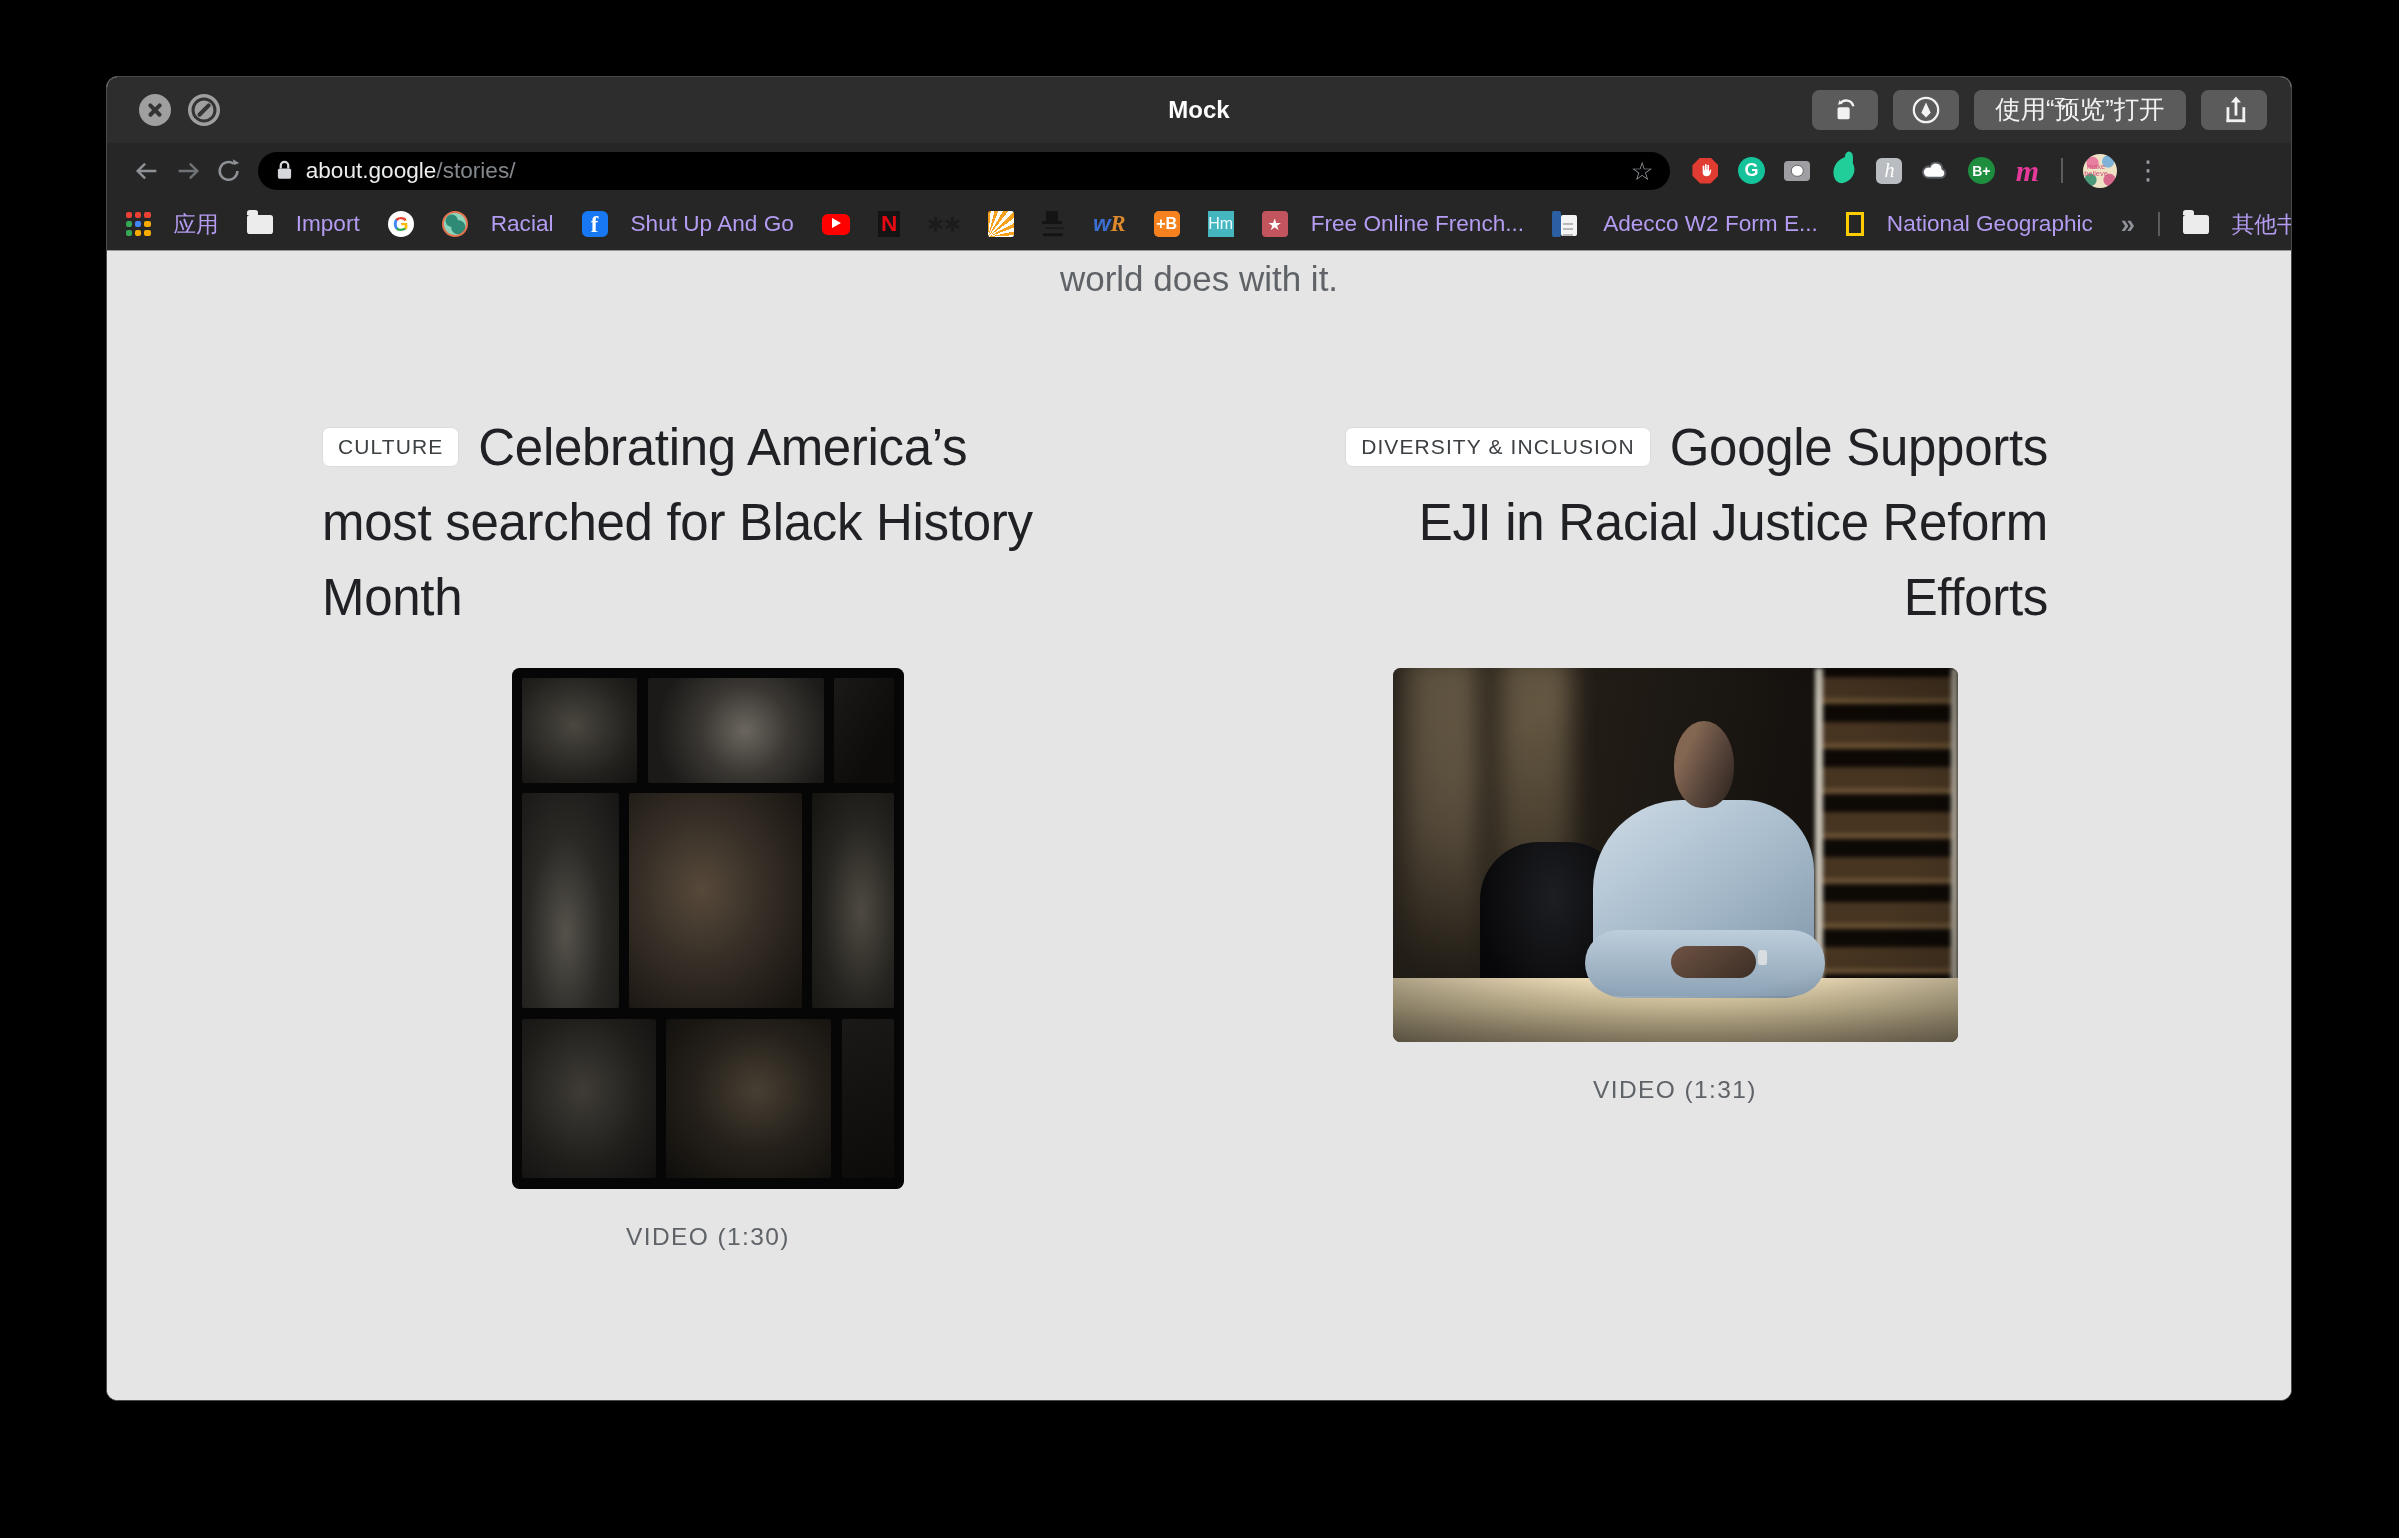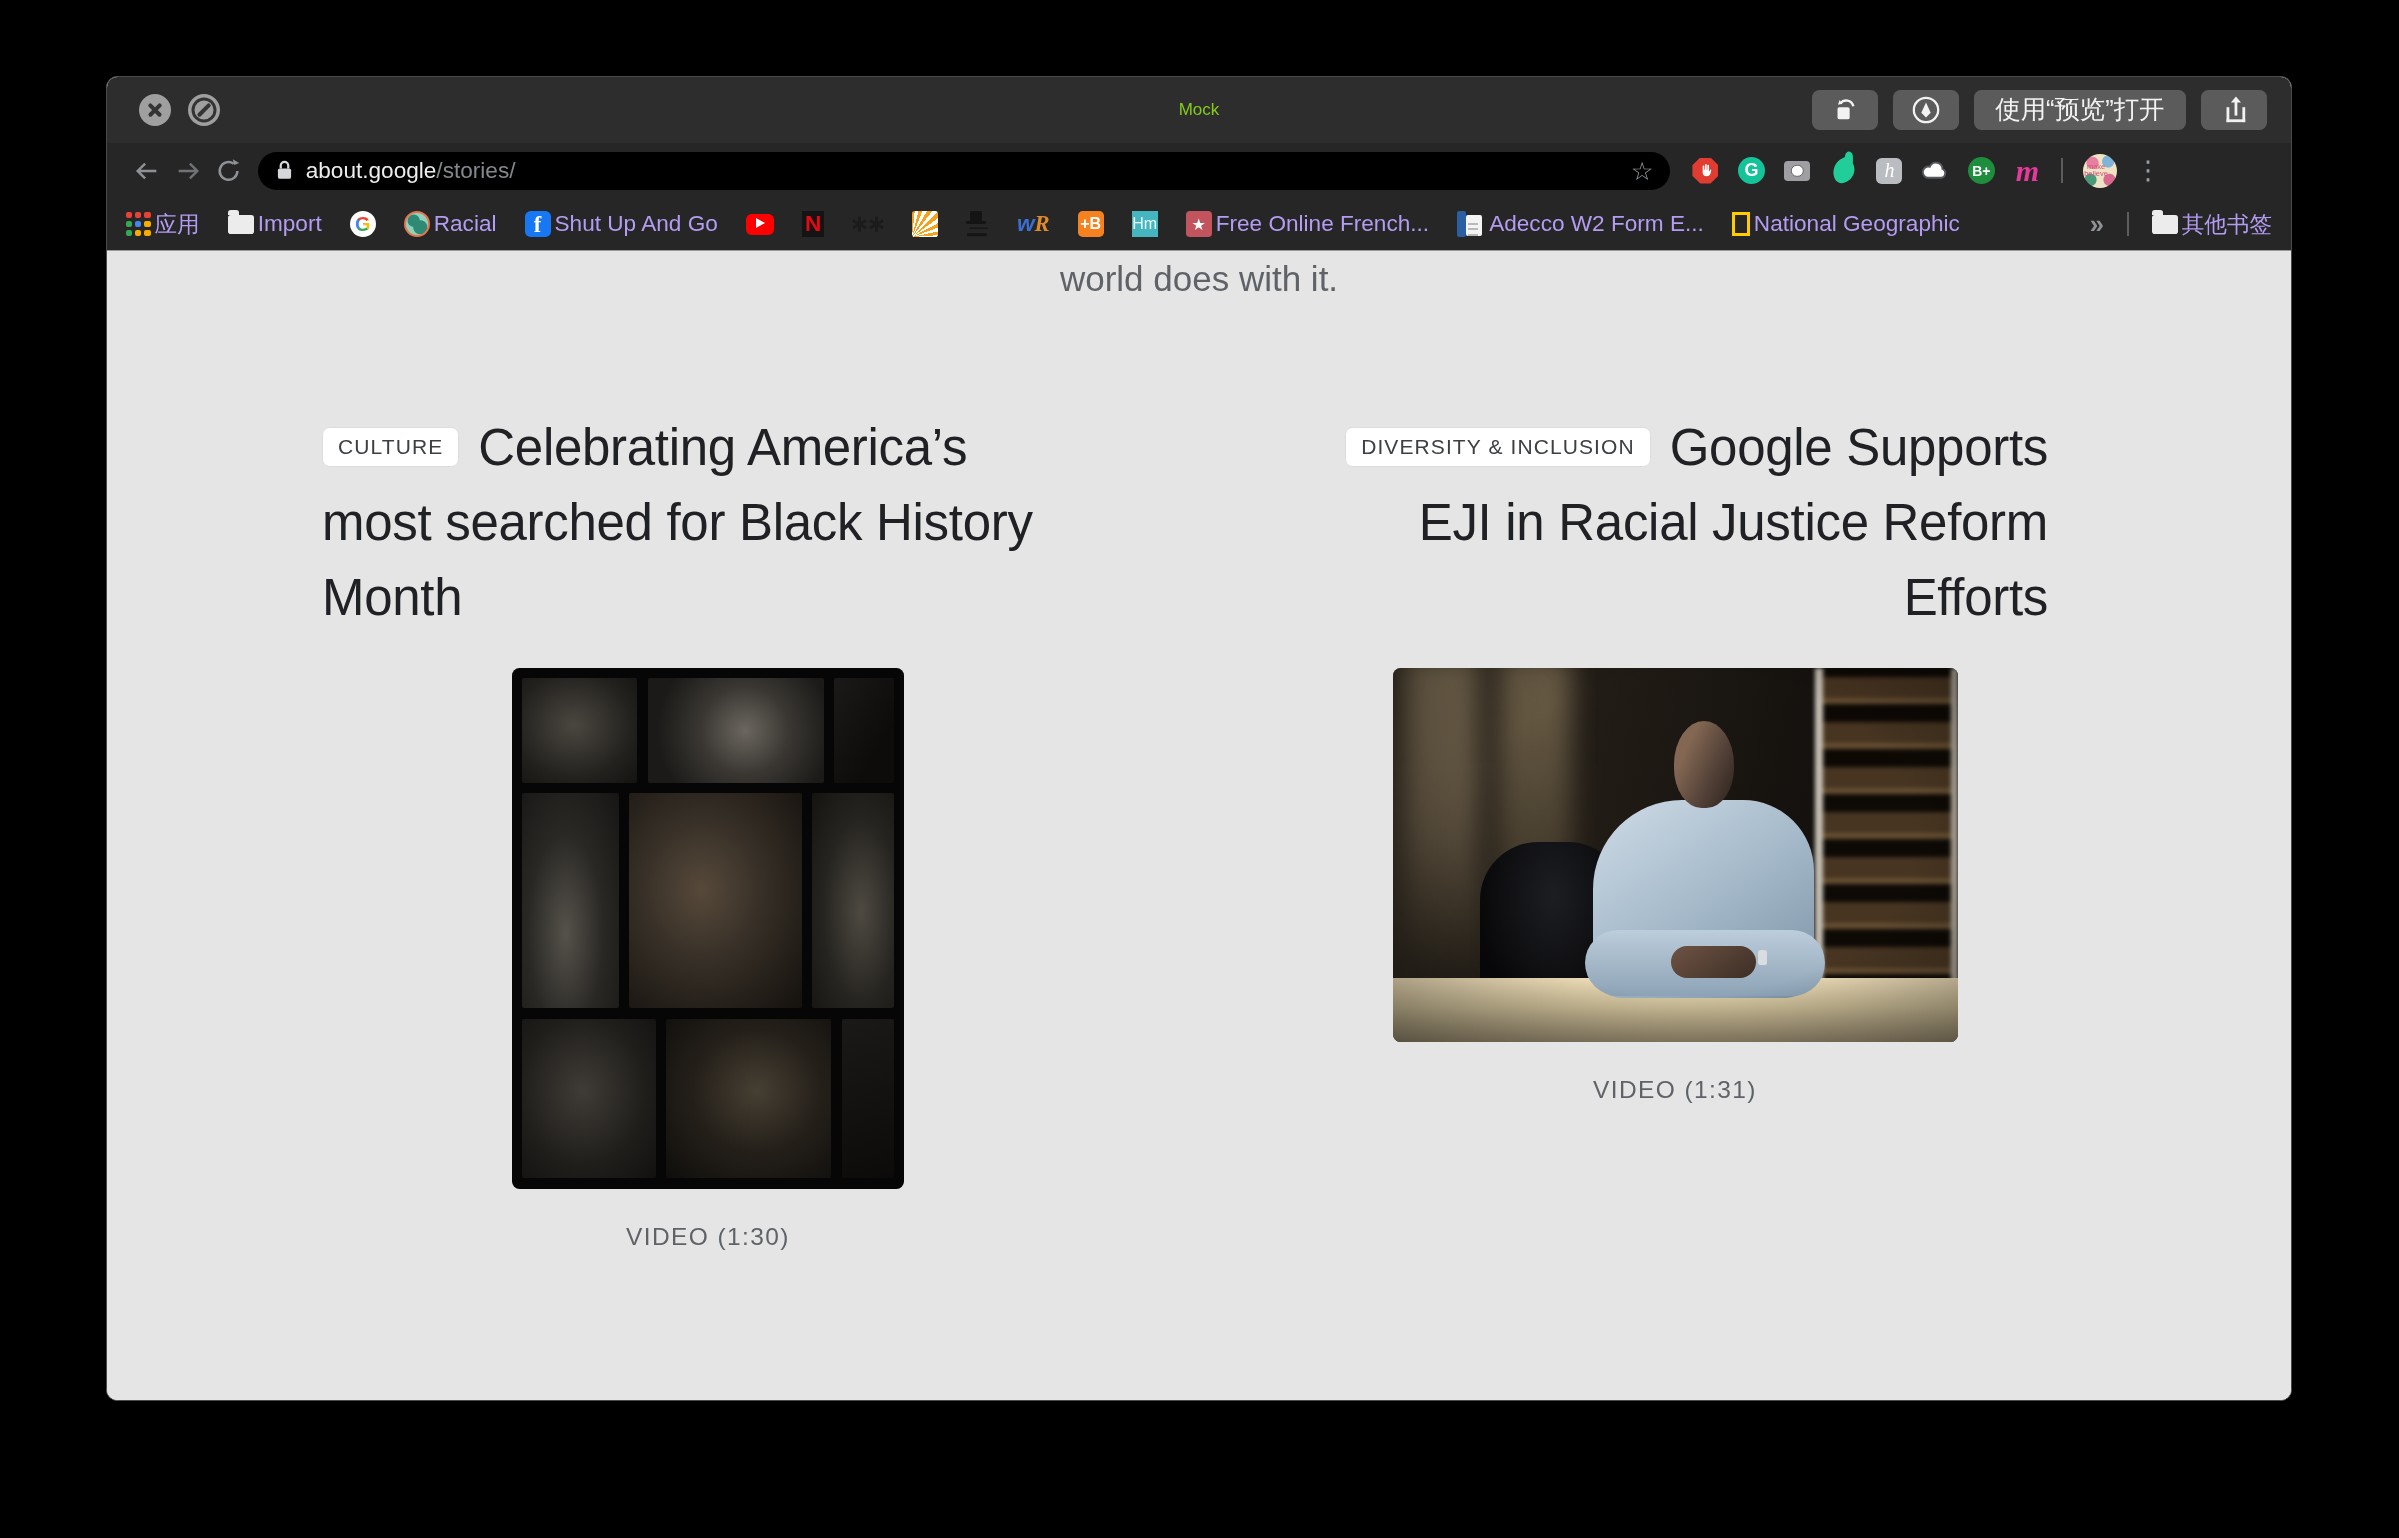--- a/index.html
+++ b/index.html
@@ -22,21 +22,21 @@
       width:17px; height:3.8px; background:#343434; border-radius:1.9px; }
   .wc-x::before { transform:translate(-50%,-50%) rotate(45deg); }
   .wc-x::after  { transform:translate(-50%,-50%) rotate(-45deg); }
   .wc-block::before { content:""; position:absolute; left:50%; top:50%;
       width:19px; height:19px; border:3.8px solid #343434; border-radius:50%;
       transform:translate(-50%,-50%); }
   .wc-block::after { content:""; position:absolute; left:50%; top:50%;
       width:3.8px; height:17px; background:#343434; border-radius:1.9px;
       transform:translate(-50%,-50%) rotate(45deg); }
   .win-title { position:absolute; left:50%; top:50%; transform:translate(-50%,-50%);
-               color:#84cc16; font-size:17px; }
+               color:#ffffff; font-size:24px;font-weight:bold; }
   .tb-actions { margin-left:auto; margin-right:24.5px; display:flex; gap:15px; align-items:center; }
   .tb-btn { height:40px; background:#5b5b5b; border-radius:7.5px; border:none;
             display:flex; align-items:center; justify-content:center;
             color:#f2f2f2; cursor:pointer; }
   .tb-btn.icon { width:66px; }
   .tb-btn.text { padding:0 21px; font-size:25.4px; }
 
   
   .toolbar { height:55px; background:#262626; flex:0 0 auto; display:flex;
              align-items:center; padding:0 19px; }
@@ -80,21 +80,21 @@
               radial-gradient(circle at 78% 76%, #d86a8e 0 5.6px, rgba(0,0,0,0) 6.6px),
               radial-gradient(circle at 22% 76%, #4a9a7a 0 5.6px, rgba(0,0,0,0) 6.6px),
               #efe3c6; cursor:pointer; }
   .avatar span { position:absolute; left:0; right:8px; top:9.4px; text-align:center;
                  font-size:7.5px; color:#d0527c; line-height:7.5px; }
   .dots { color:#9aa0a6; font-size:26px; letter-spacing:0; cursor:pointer; }
 
   
   .bookmarks { height:53px; background:#262626; border-bottom:1.9px solid #989898;
                flex:0 0 auto; display:flex; align-items:center; padding:0 19px; gap:28px; }
-  .bm { display:flex; align-items:center; gap:4px; cursor:pointer; flex:0 0 auto; }
+  .bm { display:flex; align-items:center; gap:23px; cursor:pointer; flex:0 0 auto; }
   .bm-label { color:#b49cf2; font-size:22.6px; white-space:nowrap; }
   .bm-right { margin-left:auto; display:flex; align-items:center; gap:21px; }
   .chev { color:#8f9399; font-size:25.4px; font-weight:bold; cursor:pointer; }
 
   .appsgrid { width:24.5px; height:24.5px; display:grid; grid-template-columns:repeat(3,1fr);
               gap:2.8px; }
   .appsgrid i { border-radius:1.9px; }
   .folder { width:26px; height:19px; background:#ececec; border-radius:2.8px; position:relative; }
   .folder::before { content:""; position:absolute; top:-4.7px; left:0; width:11.3px; height:4.7px;
                     background:#ececec; border-radius:2.8px 2.8px 0 0; }

